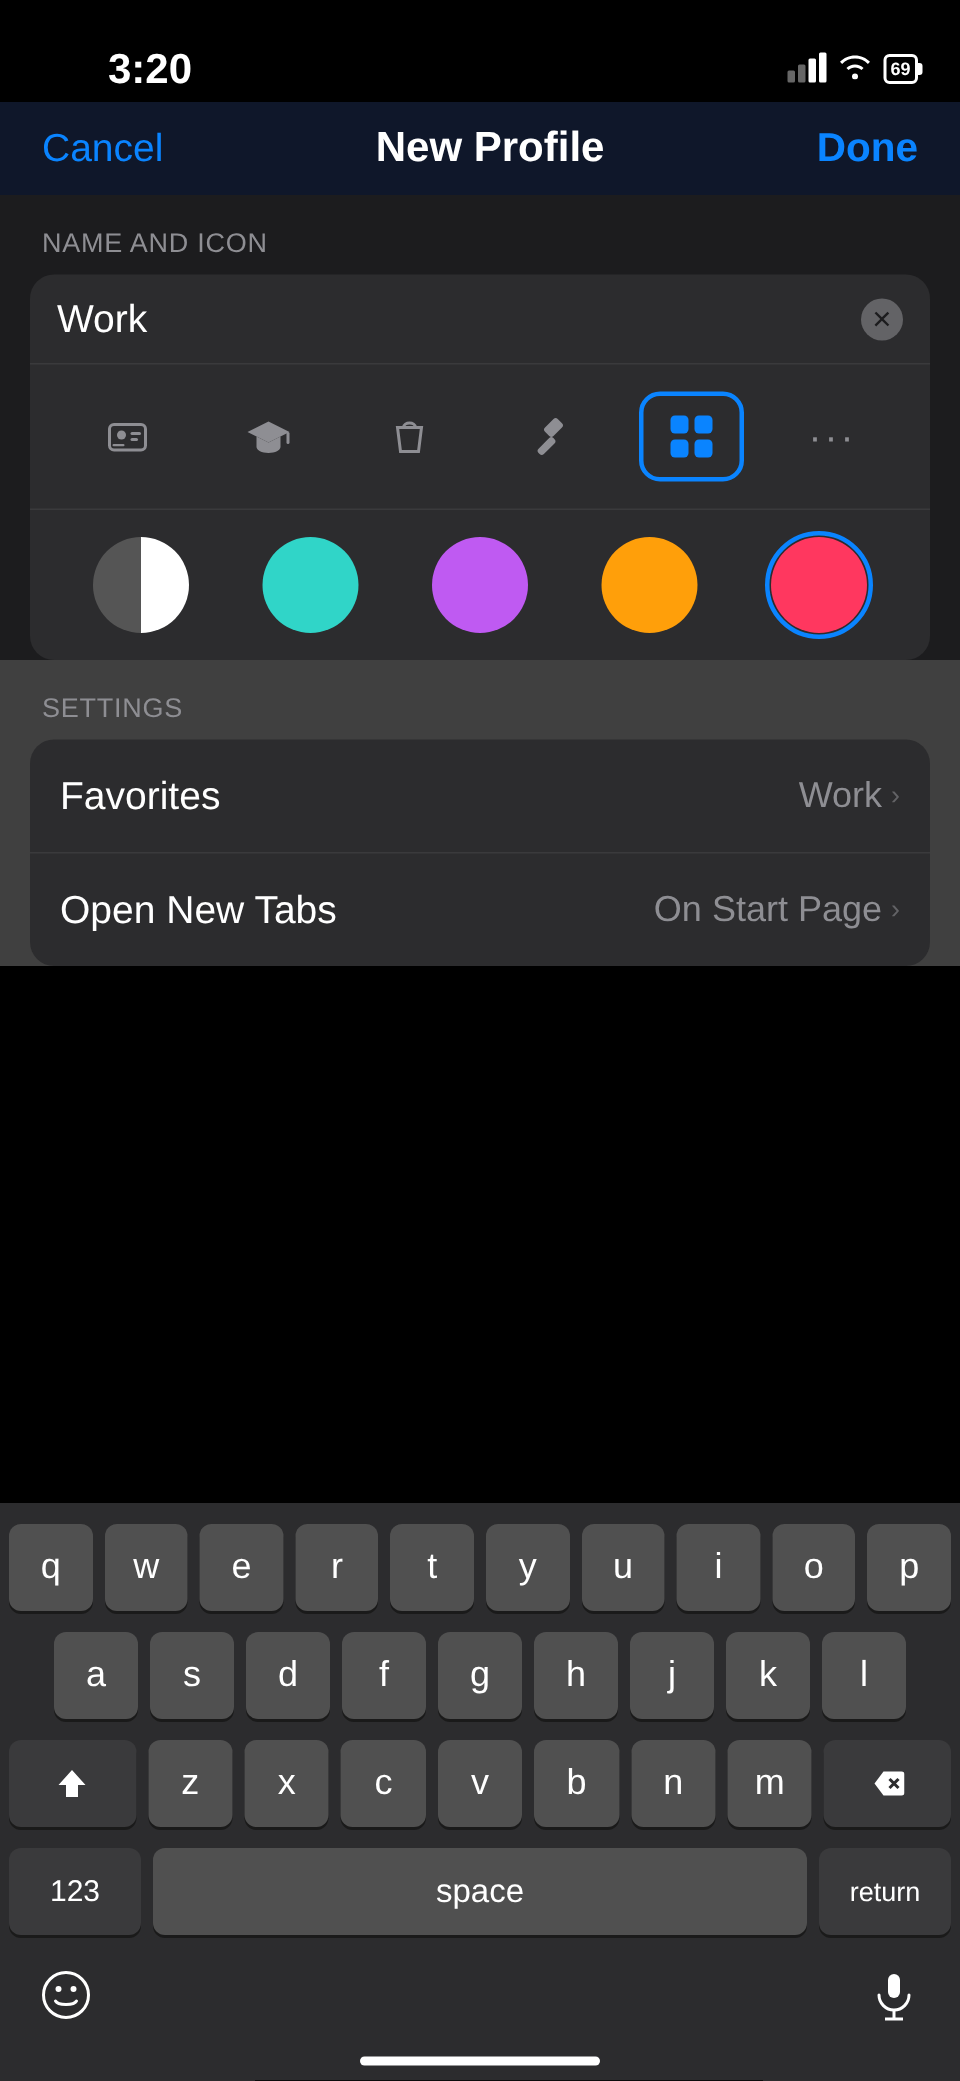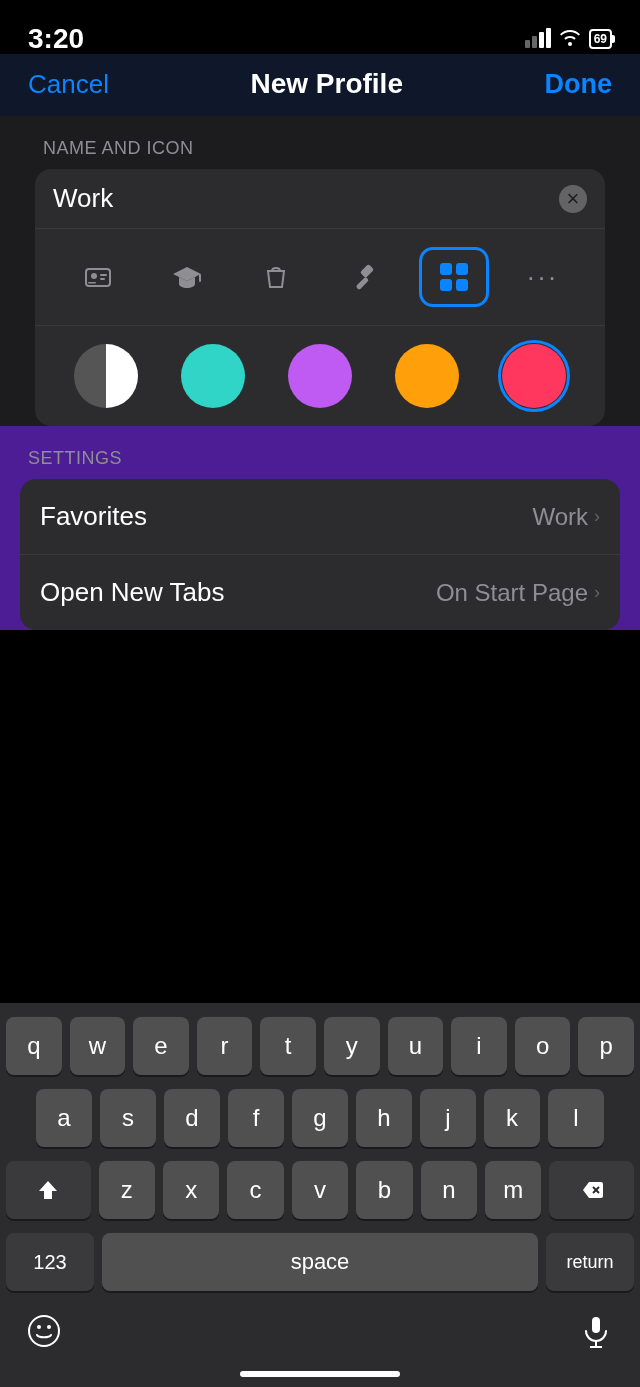--- a/index.html
+++ b/index.html
@@ -13,21 +13,22 @@
       overflow: hidden;
       position: relative;
     }
 
     
     .status-bar {
       display: flex;
       justify-content: space-between;
       align-items: center;
       padding: 24px 28px 0;
-      height: 54px;
+      height: 68px;
+      margin-left: 44px;
     }
     .status-time {
       font-size: 28px;
       font-weight: 600;
       color: #fff;
     }
     .status-icons {
       display: flex;
       align-items: center;
       gap: 8px;
@@ -92,21 +93,21 @@
     .nav-done {
       color: #0a84ff;
       font-size: 27px;
       font-weight: 600;
       cursor: pointer;
     }
 
     
     .content {
       background: #1c1c1e;
-      padding: 0 35px;
+      padding: 0 20px;
     }
 
     
     .section-label {
       font-size: 18px;
       color: #8e8e93;
       letter-spacing: 0.5px;
       padding: 22px 8px 10px;
       text-transform: uppercase;
     }
@@ -213,21 +214,21 @@
       background: conic-gradient(#fff 0deg 180deg, #555 180deg 360deg);
     }
     .color-cyan { background: #30d5c8; }
     .color-purple { background: #bf5af2; }
     .color-orange { background: #ff9f0a; }
     .color-pink { background: #ff375f; }
 
     
     .settings-section {
       padding: 0 20px;
-      background: #4c1d95;
+      background: #404040;
     }
 
     .settings-card {
       background: #2c2c2e;
       border-radius: 16px;
       overflow: hidden;
     }
     .settings-row {
       display: flex;
       justify-content: space-between;

